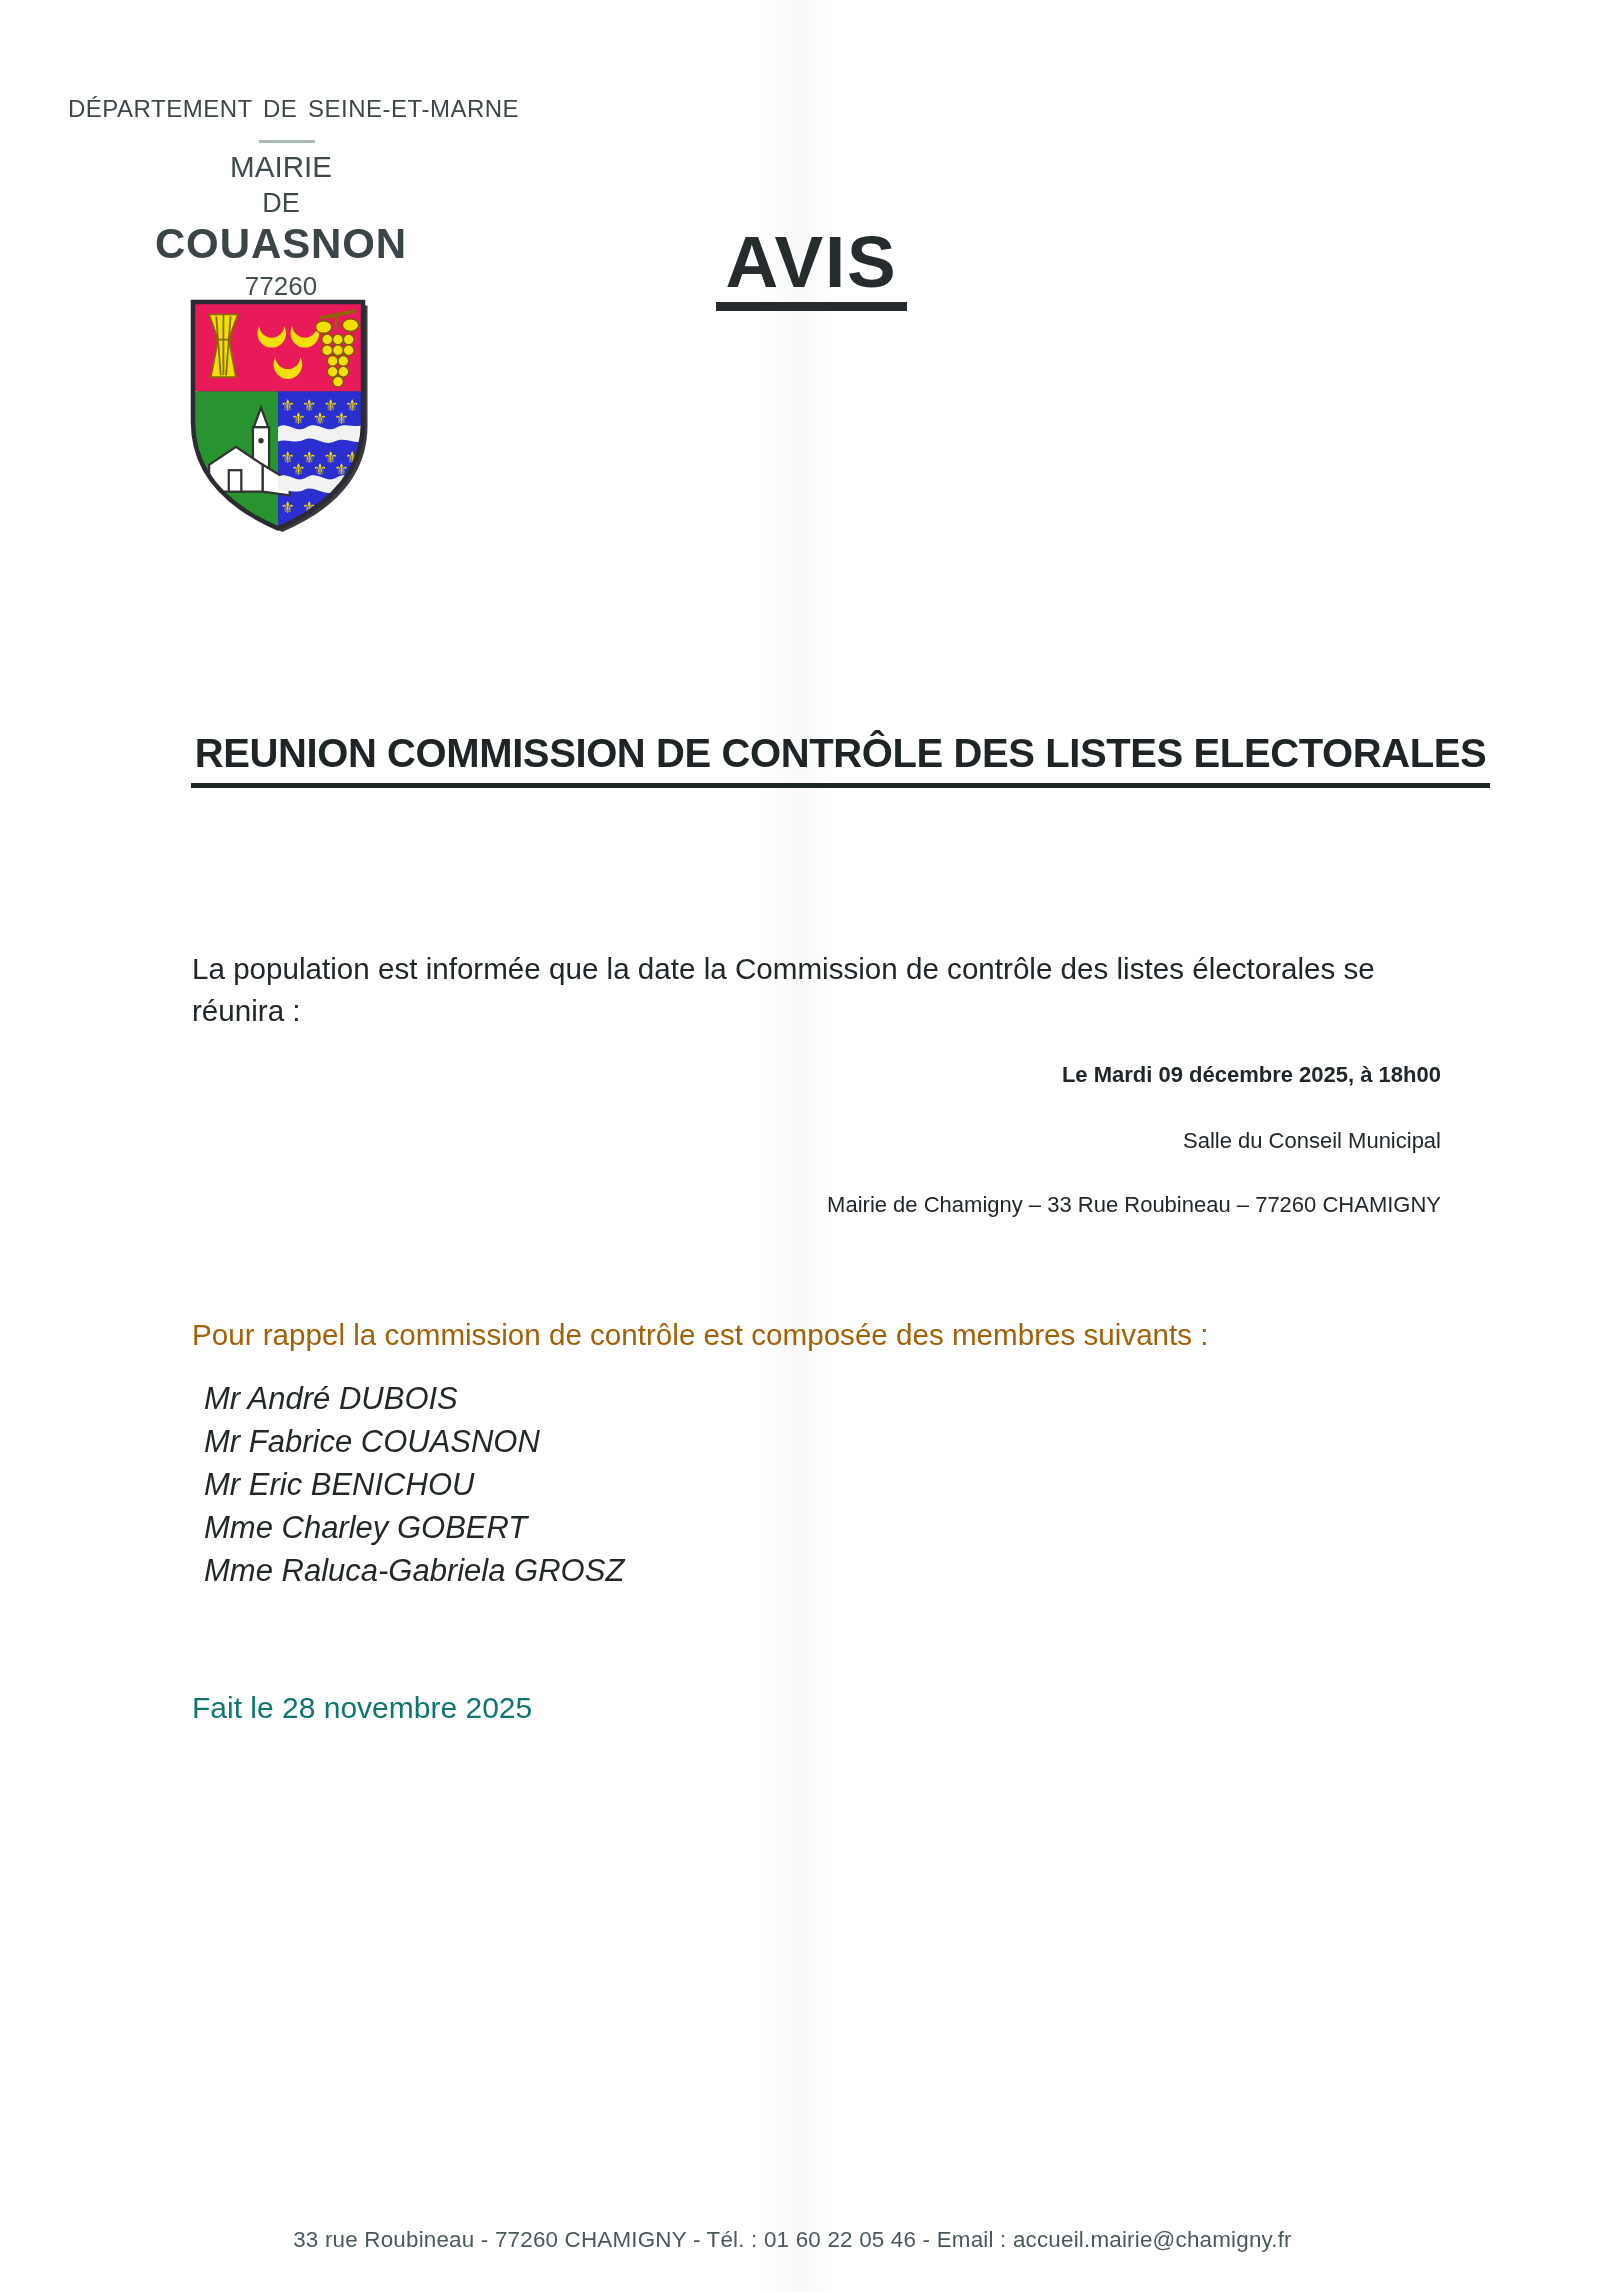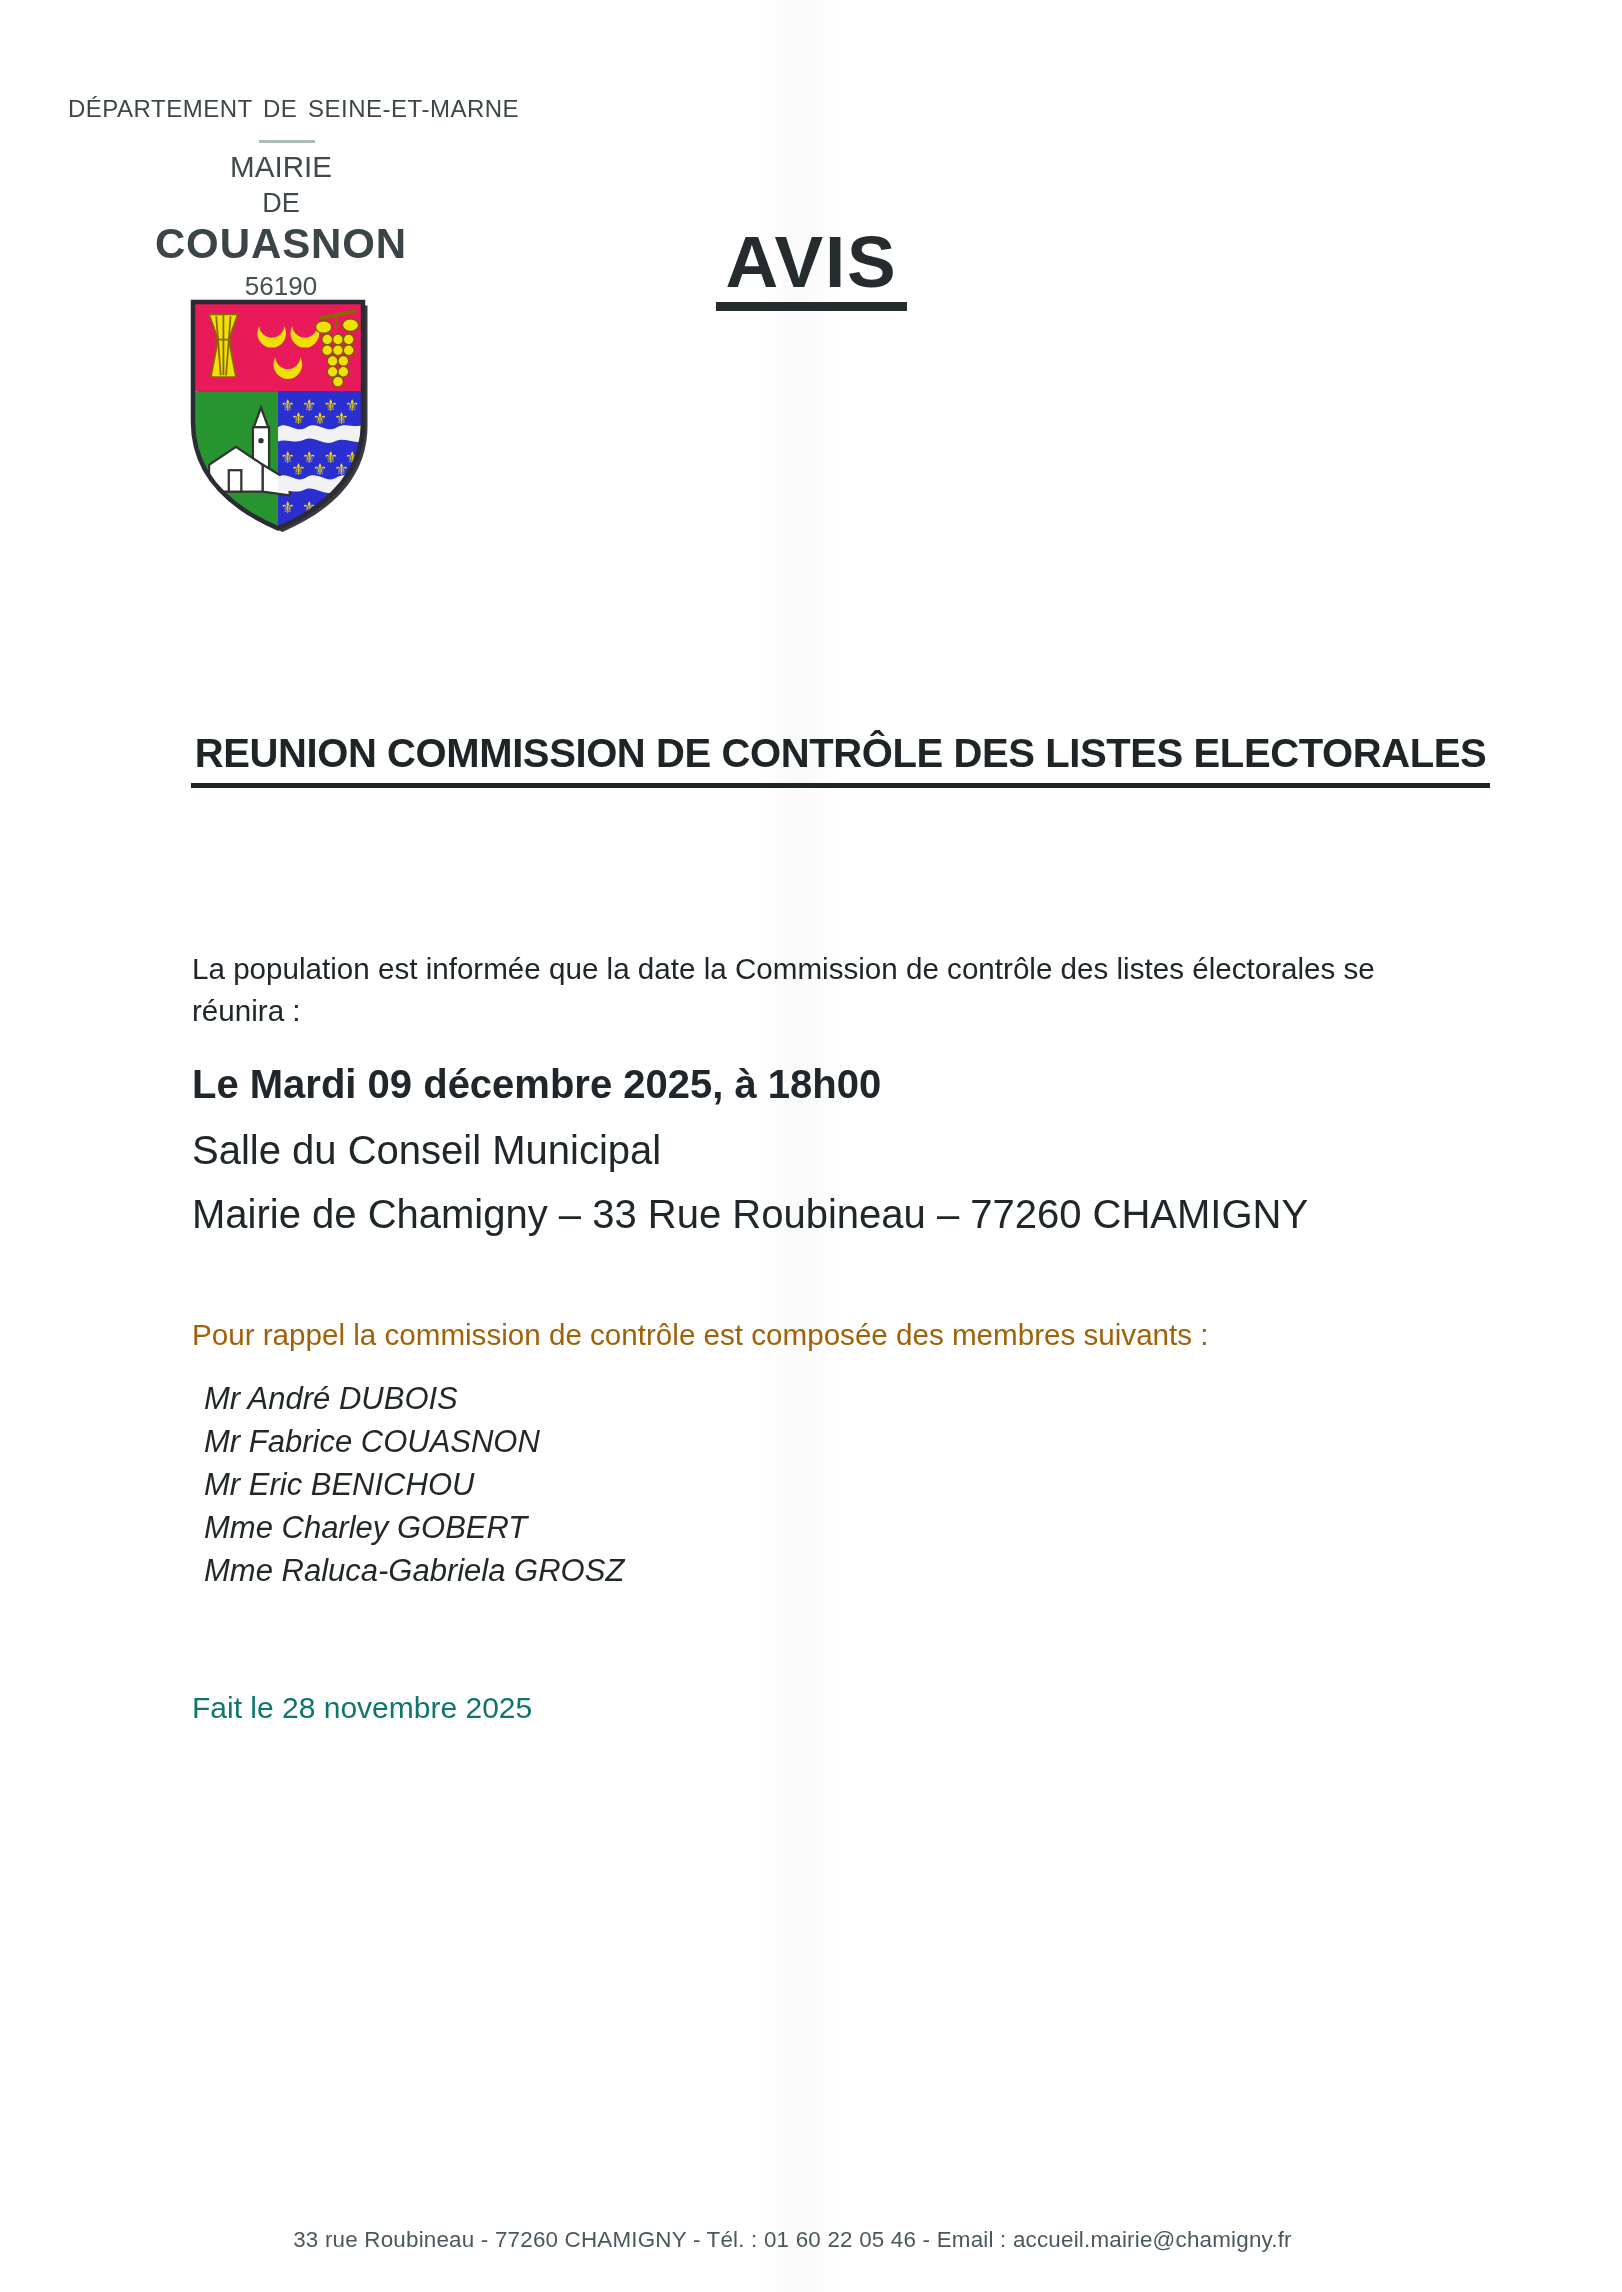--- a/index.html
+++ b/index.html
@@ -39,21 +39,21 @@
   }
   .title-wrap { position:absolute; left:0; top:731px; width:1623px; text-align:center;margin-left:29px; }
   .doc-title {
     display:inline-block; font-size:40px; font-weight:bold; letter-spacing:-0.4px;
     color:#1f2527; border-bottom:5.4px solid #1f2527; padding:0 3.6px 7.2px 3.6px;
   }
   .intro {
     position:absolute; left:192px; top:948px; width:1272px;
     font-size:29.6px; line-height:42px; color:#20272a;
   }
-  .meet-line { position:absolute; left:192px; width:1249px; text-align:left; font-size:40px; color:#20272a; }
+  .meet-line { position:absolute; left:192px; width:1249px; text-align:right; font-size:22px; color:#20272a; }
   .meet-datetime { top:1062px; font-weight:bold; }
   .meet-room { top:1128px; }
   .meet-address { top:1192px; }
   .members-intro { position:absolute; left:192px; top:1318px; font-size:29.6px; color:#a16207; }
   .members-list {
     position:absolute; left:204px; top:1377px; list-style:none;
     font-size:31px; font-style:italic; line-height:43px; color:#22282a;
   }
   .fait-line {
     position:absolute; left:192px; top:1691px; width:1247px;
@@ -69,21 +69,21 @@
 
 <div class="scan-streak"></div>
 
 <div class="dept-line">DÉPARTEMENT DE SEINE-ET-MARNE</div>
 <div class="dept-divider"></div>
 
 <div class="mairie-block">
   <div class="mairie-l1">MAIRIE</div>
   <div class="mairie-l2">DE</div>
   <div class="mairie-city">COUASNON</div>
-  <div class="mairie-cp">56190</div>
+  <div class="mairie-cp">77260</div>
 </div>
 
 <div class="shield-wrap">
   <svg width="188" height="247" viewBox="0 0 210 276">
     <defs>
       <clipPath id="shieldClip">
         <path d="M10 10 H200 V144 C200 200 163 238 105 263 C47 238 10 200 10 144 Z"></path>
       </clipPath>
     </defs>
 

